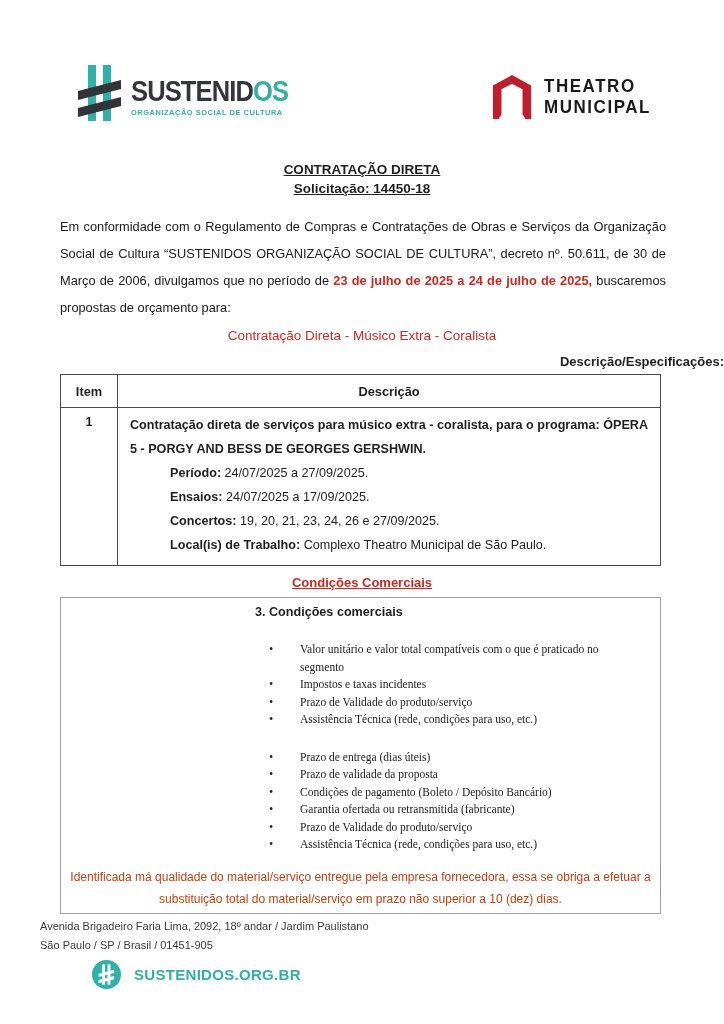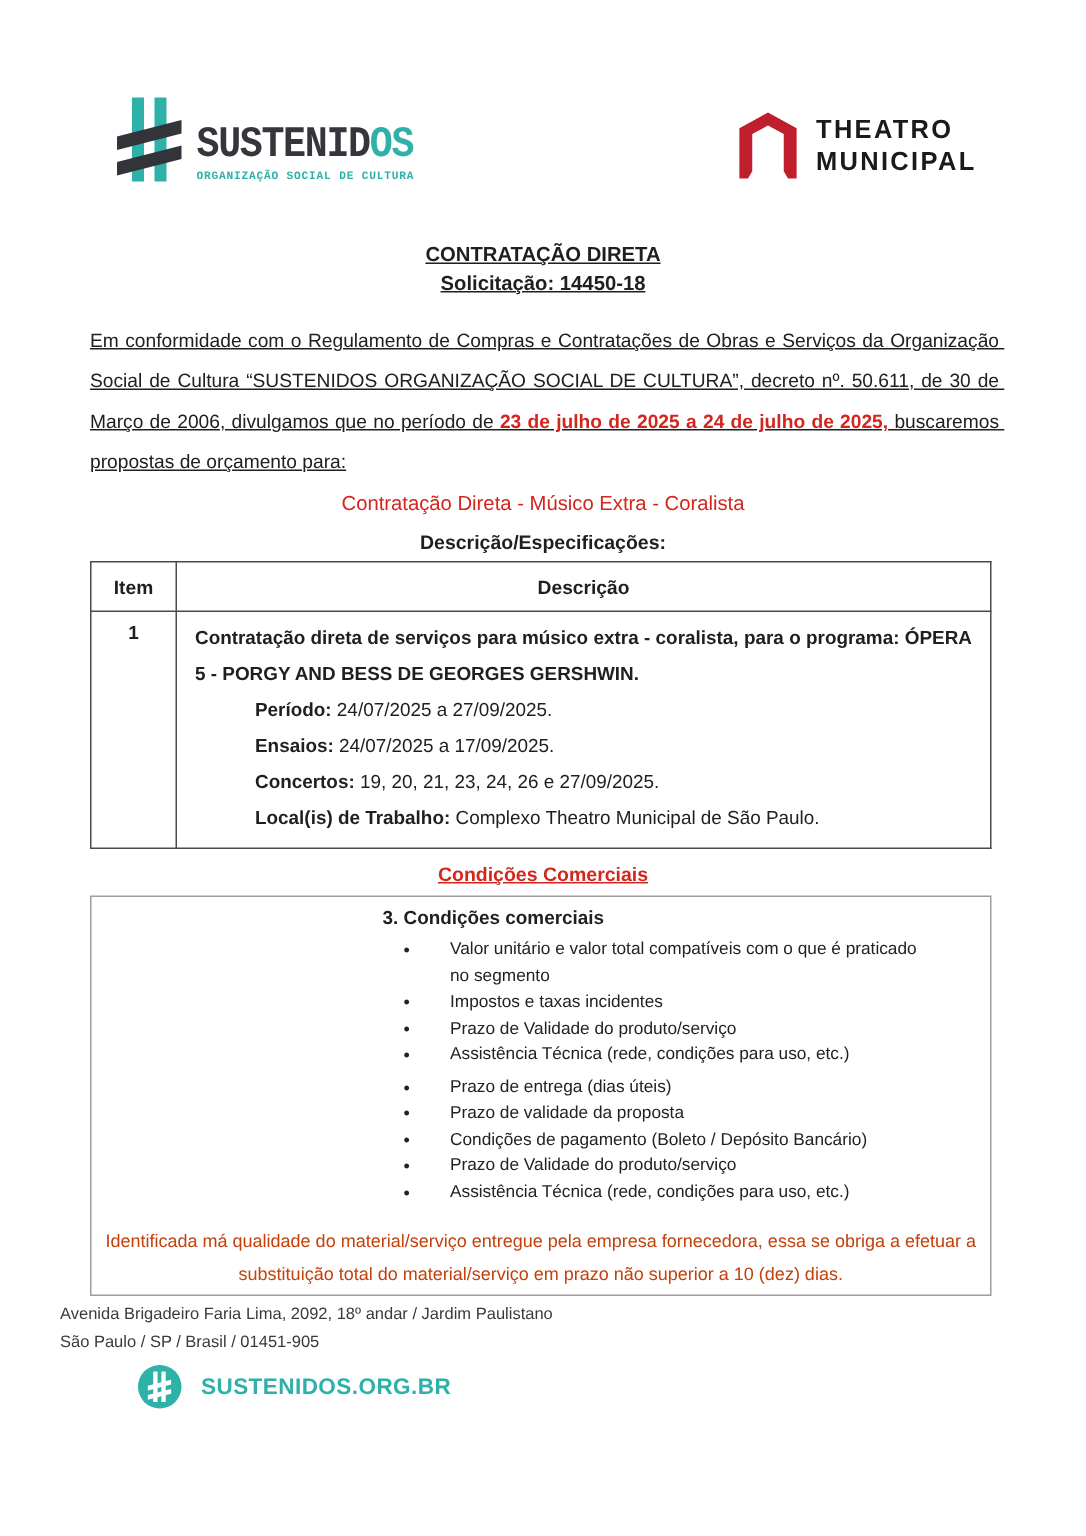--- a/index.html
+++ b/index.html
@@ -14,57 +14,57 @@
   html,body{background:#ffffff;}
   body{
     width:724px;height:1024px;position:relative;overflow:hidden;
     font-family:"Liberation Sans","DejaVu Sans",sans-serif;
     color:var(--ink);
   }
   .page{width:724px;height:1024px;position:relative;}
 
   
   .top{display:flex;justify-content:space-between;align-items:flex-start;padding:64px 70px 0 78px;}
-  .logo-sus{display:flex;align-items:flex-end;gap:9px;font-family:Liberation Mono, monospace;}
+  .logo-sus{display:flex;align-items:center;gap:9px;}
   .logo-sus .hash{width:44px;height:58px;flex:0 0 auto;}
   .logo-sus .texts{padding-top:7px;}
   .wordmark{font-weight:bold;font-size:29px;line-height:28px;letter-spacing:-1px;color:#35353C;transform:scaleX(.88);transform-origin:left center;white-space:nowrap;}
   .wordmark .teal-part{color:var(--teal);}
   .logo-sus .tagline{margin-top:3px;font-size:7.6px;font-weight:bold;letter-spacing:.55px;color:var(--teal);transform:scaleX(.98);transform-origin:left center;white-space:nowrap;}
   .logo-thea{display:flex;align-items:center;gap:11px;margin-top:9px;}
   .logo-thea .arch{width:42px;height:48px;}
   .thea-text{font-weight:bold;font-size:17.5px;line-height:21px;letter-spacing:1.6px;color:#1A1A1A;transform:scaleX(.97);transform-origin:left center;}
 
   
   .doc-title{margin-top:38px;text-align:center;font-size:13.5px;font-weight:bold;line-height:19px;}
   .doc-title .line{text-decoration:underline;}
-  .intro{width:606px;margin:15px 0 0 60px;font-size:12.8px;line-height:27px;text-align:justify;color:#202020;text-decoration:underline;}
+  .intro{width:606px;margin:15px 0 0 60px;font-size:12.8px;line-height:27px;text-align:justify;color:#202020;}
   .intro span{white-space:pre-wrap;}
   .red{color:var(--red);}
   .bold{font-weight:bold;}
   .subject{margin-top:7px;text-align:center;font-size:13.5px;font-weight:normal;color:var(--red);}
-  .spec-heading{margin-top:11px;text-align:center;font-size:13px;font-weight:bold;}
+  .spec-heading{margin-top:11px;text-align:right;font-size:13px;font-weight:bold;}
 
   
   table.spec{margin:5px 0 0 60px;width:601px;border-collapse:collapse;font-size:12.6px;}
   table.spec th,table.spec td{border:1px solid var(--border-dark);}
   table.spec th{height:33px;font-weight:bold;text-align:center;font-size:12.8px;}
   th.col-item{width:57px;}
   td.item-cell{vertical-align:top;text-align:center;font-weight:bold;padding-top:7px;}
   td.desc-cell{vertical-align:top;padding:5px 12px 8px 12px;line-height:24px;}
   .row-title{font-weight:bold;text-align:justify;}
   .field span{white-space:pre-wrap;}
   .field .lbl{font-weight:bold;padding-left:40px;}
 
   
   .cond-heading{margin-top:9px;text-align:center;font-size:13px;font-weight:bold;color:var(--red);text-decoration:underline;}
   .cond-box{margin:7px 0 0 60px;width:601px;border:1px solid var(--border-light);padding:6px 0 3px 0;}
   .sec-title{margin-left:194px;font-size:12.6px;font-weight:bold;line-height:17px;}
   .sec-title.second{margin-top:24px;}
-  .cond-box ul{list-style:none;margin:4px 0 0 206px;width:360px;}
+  .cond-box ul{list-style:none;margin:20px 0 0 206px;width:360px;font-family:Liberation Serif, serif;}
   .cond-box li{position:relative;padding-left:33px;font-size:11.5px;line-height:17.5px;color:#222;}
   .cond-box li::before{content:"\2022";position:absolute;left:2px;top:0;font-size:12px;}
   .note{margin:12px auto 0;max-width:588px;text-align:center;font-size:12px;line-height:22px;color:#c2410c;}
 
   
   .addr{margin:3px 0 0 40px;font-size:11px;line-height:19px;color:#3A3A3A;}
   .site-row{margin:5px 0 0 92px;display:flex;align-items:center;gap:13px;}
   .site-circle{width:29px;height:29px;border-radius:50%;background:var(--teal);display:flex;align-items:center;justify-content:center;}
   .site-circle svg{width:17px;height:21px;}
   .site-text{font-size:15px;font-weight:bold;letter-spacing:.3px;color:var(--teal);text-align:center;}
@@ -135,20 +135,21 @@
     <ul>
       <li>Valor unitário e valor total compatíveis com o que é praticado no segmento</li>
       <li>Impostos e taxas incidentes</li>
       <li>Prazo de Validade do produto/serviço</li>
       <li>Assistência Técnica (rede, condições para uso, etc.)</li>
     </ul>
     <ul>
       <li>Prazo de entrega (dias úteis)</li>
       <li>Prazo de validade da proposta</li>
       <li>Condições de pagamento (Boleto / Depósito Bancário)</li>
+      <li>Garantia ofertada ou retransmitida (fabricante)</li>
       <li>Prazo de Validade do produto/serviço</li>
       <li>Assistência Técnica (rede, condições para uso, etc.)</li>
     </ul>
     <p class="note">Identificada má qualidade do material/serviço entregue pela empresa fornecedora, essa se obriga a efetuar a substituição total do material/serviço em prazo não superior a 10 (dez) dias.</p>
   </div>
 
   <footer>
     <div class="addr">
       <div>Avenida Brigadeiro Faria Lima, 2092, 18º andar / Jardim Paulistano</div>
       <div>São Paulo / SP / Brasil / 01451-905</div>

